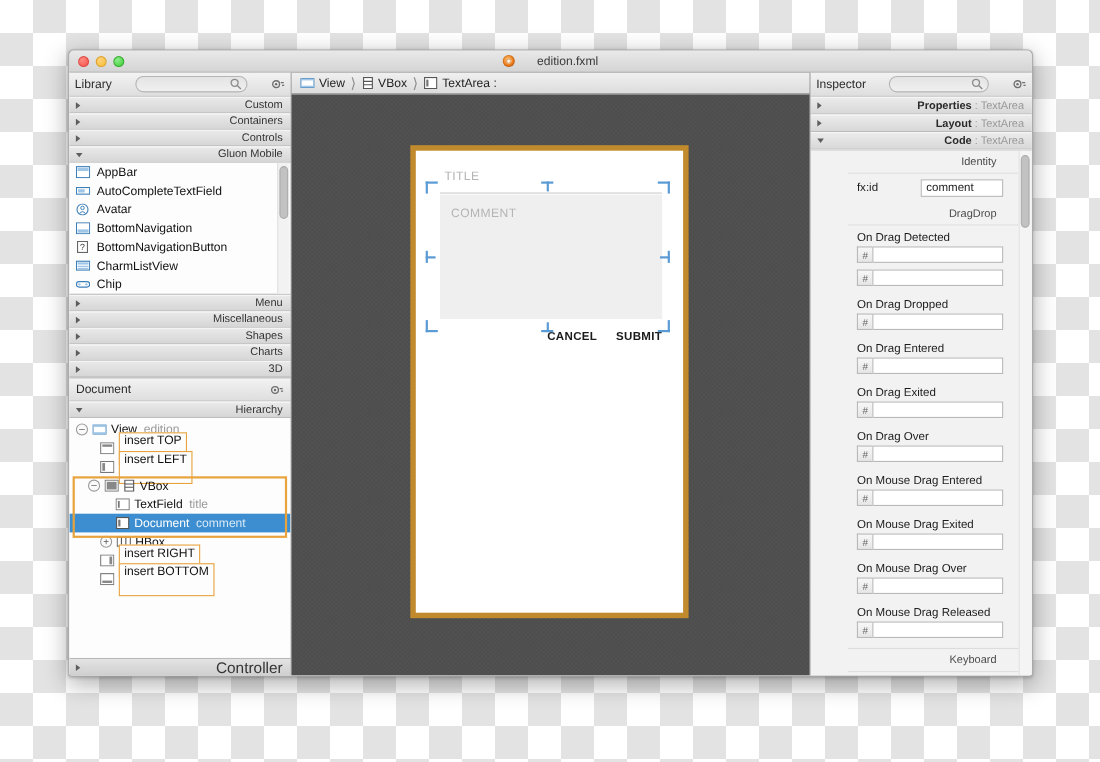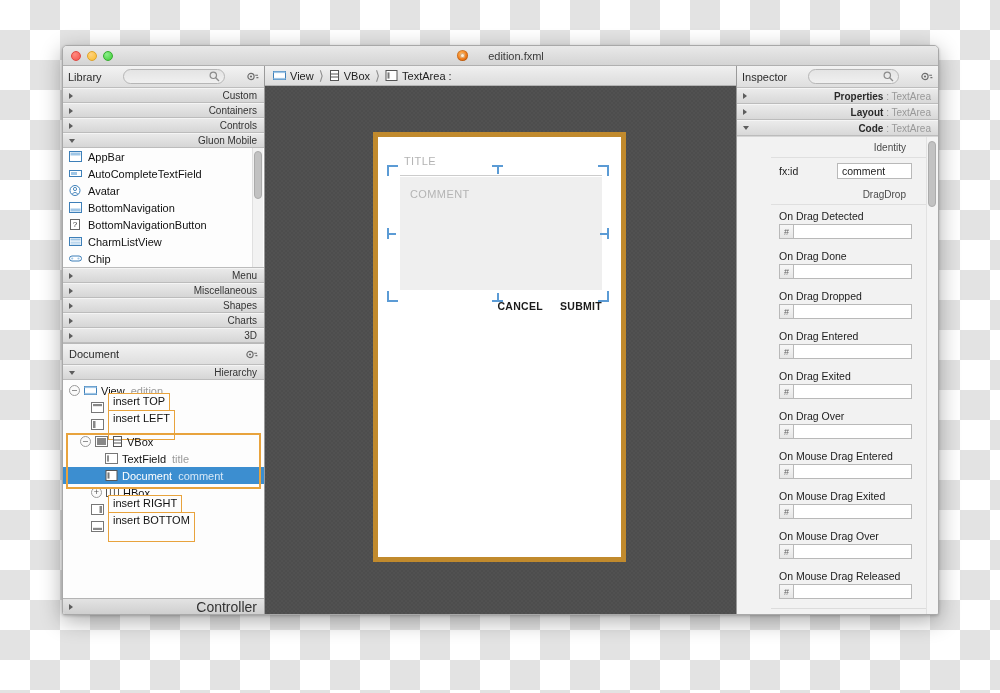--- a/index.html
+++ b/index.html
@@ -699,21 +699,20 @@
           <div class="grp-label">DragDrop</div>
 
           <div>
             <div class="ev-label">On Drag Detected</div>
             <div class="ev-row">
               <span class="ev-hash">#</span>
               <span class="ev-in"></span>
             </div>
           </div>
           <div>
-            <div class="ev-label">On Drag Done</div>
             <div class="ev-row">
               <span class="ev-hash">#</span>
               <span class="ev-in"></span>
             </div>
           </div>
           <div>
             <div class="ev-label">On Drag Dropped</div>
             <div class="ev-row">
               <span class="ev-hash">#</span>
               <span class="ev-in"></span>

